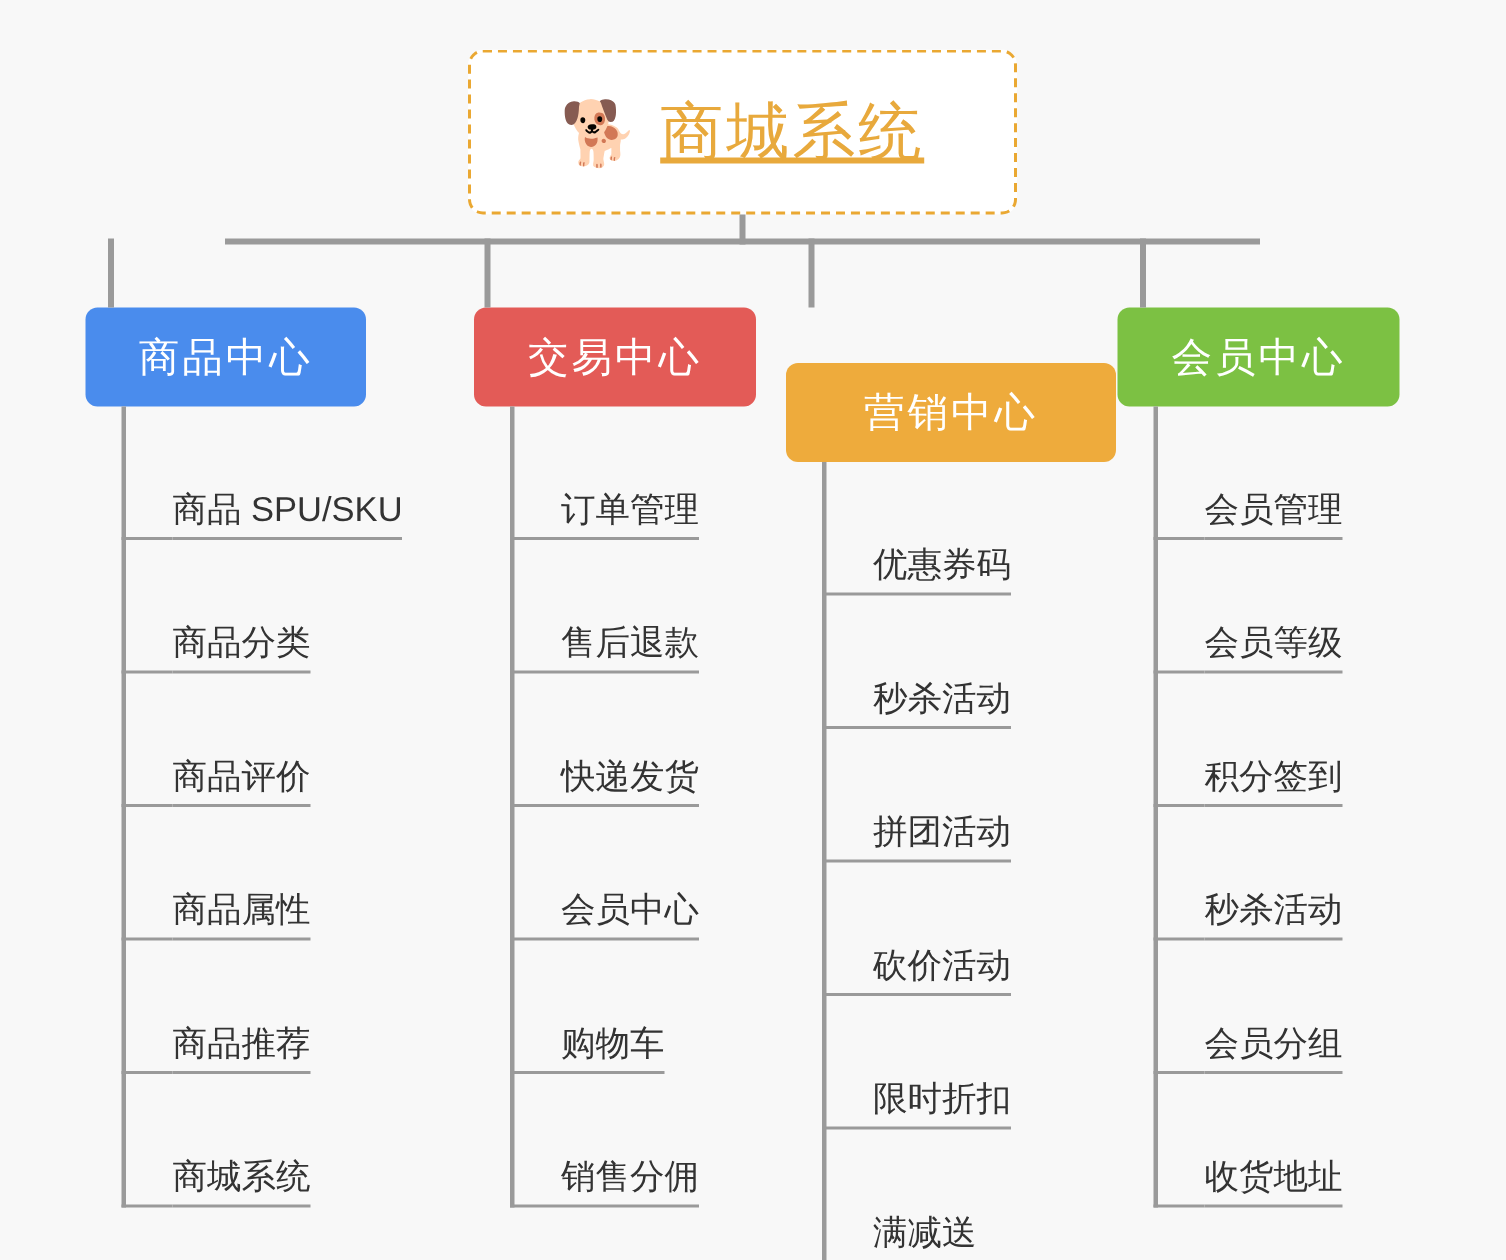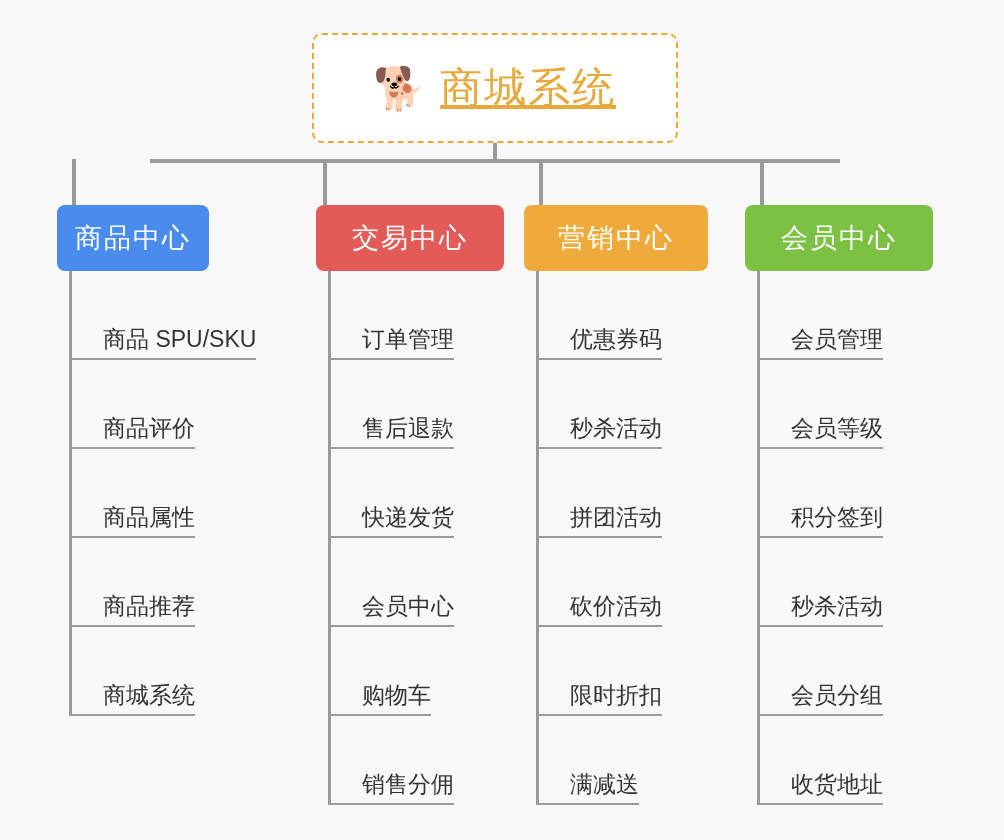--- a/index.html
+++ b/index.html
@@ -88,21 +88,21 @@
     align-items: center;
     justify-content: center;
     color: #ffffff;
     font-size: 27px;
     letter-spacing: 2px;
     white-space: nowrap;
   }
 
   .leaf-list {
     position: relative;
-    margin-left: 12px;
+    margin-left: 24px;
     padding-left: 0;
   }
   .trunk {
     position: absolute;
     left: 0;
     top: 0;
     bottom: 0;
     width: 3px;
     background: #9a9a9a;
   }
@@ -140,28 +140,32 @@
   <div class="root-node">
     <span class="root-emoji">🐕</span>
     <span class="root-title">商城系统</span>
   </div>
 
   <div class="conn conn-stem"></div>
   <div class="conn conn-bar"></div>
 
   <div id="columns-host">
       <div class="column" style="left: 57px; width: 187px;">
-        <div class="cat-box" style="background: rgb(74, 140, 237); width: 152px;">
+        <div class="cat-box" style="background: rgb(74, 140, 237); width: 187px;">
           <span>商品中心</span>
         </div>
         <div class="leaf-list">
           <div class="trunk"></div>
           <div class="leaf">
             <div class="leaf-underline-ext"></div>
             <span class="leaf-label">商品 SPU/SKU</span>
+          </div>
+          <div class="leaf">
+            <div class="leaf-underline-ext"></div>
+            <span class="leaf-label">商品分类</span>
           </div>
           <div class="leaf">
             <div class="leaf-underline-ext"></div>
             <span class="leaf-label">商品评价</span>
           </div>
           <div class="leaf">
             <div class="leaf-underline-ext"></div>
             <span class="leaf-label">商品属性</span>
           </div>
           <div class="leaf">
@@ -200,21 +204,21 @@
             <div class="leaf-underline-ext"></div>
             <span class="leaf-label">购物车</span>
           </div>
           <div class="leaf">
             <div class="leaf-underline-ext"></div>
             <span class="leaf-label">销售分佣</span>
           </div>
         </div>
       </div>
       <div class="column" style="left: 524px; width: 190px;">
-        <div class="cat-box" style="background: rgb(238, 171, 60); width: 184px;">
+        <div class="cat-box" style="background: rgb(238, 171, 60); width: 220px; margin-top: 37px;">
           <span>营销中心</span>
         </div>
         <div class="leaf-list">
           <div class="trunk"></div>
           <div class="leaf">
             <div class="leaf-underline-ext"></div>
             <span class="leaf-label">优惠券码</span>
           </div>
           <div class="leaf">
             <div class="leaf-underline-ext"></div>

